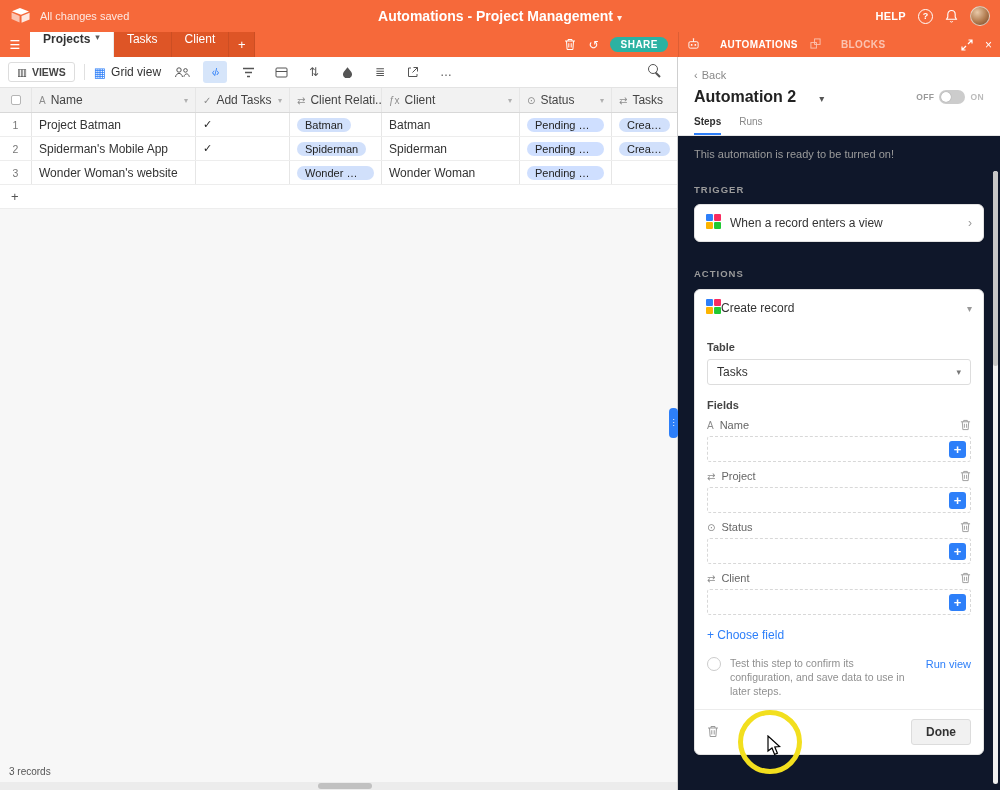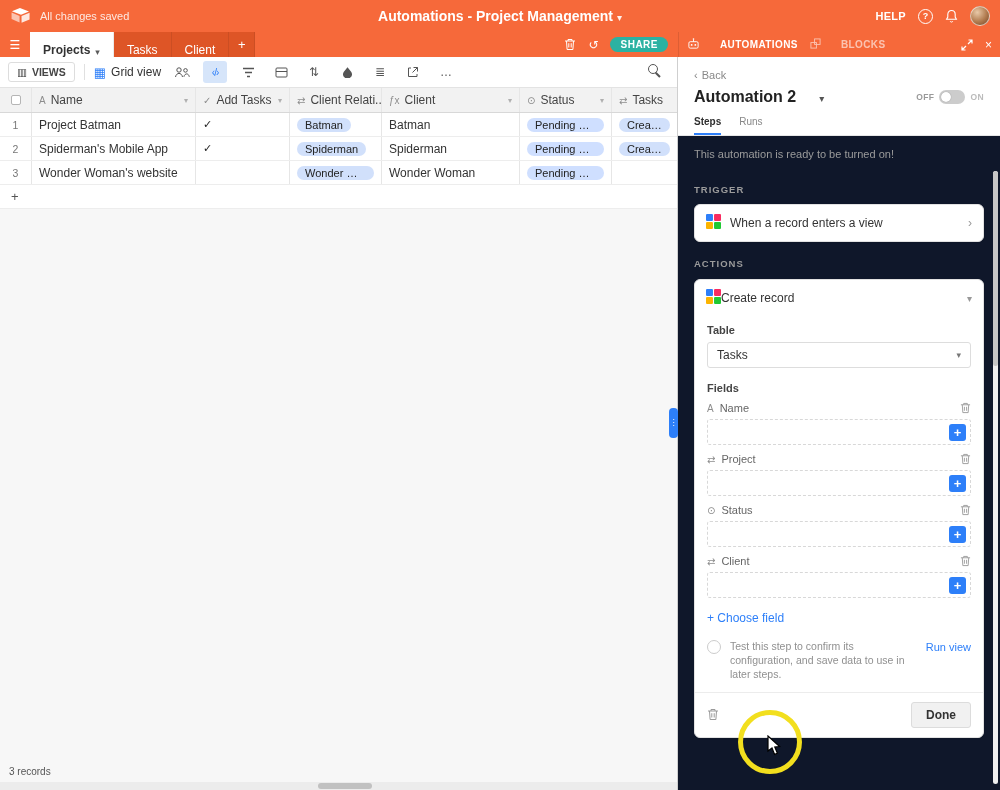--- a/index.html
+++ b/index.html
@@ -15,21 +15,21 @@
 .tb-right{margin-left:auto;display:flex;align-items:center;gap:12px;z-index:2}
 .help-label{font-size:11px;font-weight:bold;letter-spacing:.3px}
 .qcircle{width:15px;height:15px;border:1.4px solid #fff;border-radius:50%;display:flex;align-items:center;justify-content:center;font-size:9px;font-weight:bold}
 .avatar{width:20px;height:20px;border-radius:50%;background:radial-gradient(circle at 35% 30%,#e8c9a8 0%,#b07a4e 55%,#6e4326 100%);border:1px solid rgba(255,255,255,.6)}
 
 
 .tabbar{height:25px;background:#f6693a;display:flex;align-items:stretch;flex:0 0 auto}
 .tab-left{width:678px;display:flex;align-items:stretch}
 .ham{width:30px;display:flex;align-items:center;justify-content:center;color:#fff;font-size:12px}
 .tabs{display:flex;align-items:stretch}
-.tab{padding:0 13px;display:flex;align-items:flex-end;gap:5px;background:#de5526;color:#fff;font-size:12px;border-right:1px solid rgba(0,0,0,.08);cursor:default}
+.tab{padding:0 13px;display:flex;align-items:flex-start;gap:5px;background:#de5526;color:#fff;font-size:12px;border-right:1px solid rgba(0,0,0,.08);cursor:default}
 .tab.active{background:#fff;color:#333;font-weight:bold}
 .tab .tcaret{font-size:9px;opacity:.8}
 .tab-add{width:26px;display:flex;align-items:center;justify-content:center;background:#de5526;color:#fff;font-size:13px;border-right:1px solid rgba(0,0,0,.08)}
 .tab-tools{margin-left:auto;display:flex;align-items:center;gap:12px;padding-right:10px;color:#fff}
 .share-btn{background:#2bb2a2;border-radius:10px;padding:2px 10px;font-size:10px;font-weight:bold;letter-spacing:.5px;color:#fff}
 .panel-topstrip{flex:1;display:flex;align-items:center;color:#fff;padding:0 8px;gap:12px;border-left:1px solid rgba(0,0,0,.1)}
 .pt-label{font-size:10px;font-weight:bold;letter-spacing:.4px;display:flex;gap:20px;align-items:center}
 .pt-blocks{opacity:.6}
 .pt-right{margin-left:auto;display:flex;gap:12px;align-items:center}
 .icon-btn{display:flex;align-items:center;justify-content:center;color:#fff}
@@ -89,26 +89,26 @@
 .toggle-on{color:#bbb}
 .ptabs{display:flex;gap:18px;padding:10px 16px 0;border-bottom:1px solid #e6e6e6}
 .ptab{padding-bottom:6px;font-size:10px;color:#888}
 .ptab.active{color:#2f2f2f;font-weight:bold;border-bottom:2px solid #2d7ff9}
 .pbody{flex:1;background:#0f172a;padding:0 16px;position:relative;overflow:hidden;display:flex;flex-direction:column}
 .ready{padding:12px 0 4px;color:#9b9b9b;font-size:11px}
 .seclabel{margin-top:20px;color:#9b9b9b;font-size:9.5px;letter-spacing:1px;font-weight:bold}
 .trigger-card{margin-top:9px;background:#fff;border:1px solid #e2e2e2;border-radius:6px;height:38px;display:flex;align-items:center;padding:0 11px;gap:9px;box-shadow:0 1px 2px rgba(0,0,0,.05)}
 .card-title{font-size:12px;color:#333}
 .chev-r{margin-left:auto;color:#999;font-size:12px}
-.seclabel.actions{margin-top:16px}
+.seclabel.actions{margin-top:26px}
 .action-card{margin-top:10px;background:#fff;border:1px solid #e2e2e2;border-radius:6px;box-shadow:0 1px 2px rgba(0,0,0,.05);display:flex;flex-direction:column}
 .ac-head{height:36px;display:flex;align-items:center;padding:0 11px}
 .chev-d{margin-left:auto;color:#999;font-size:10px}
 .ac-body{padding:0 12px}
-.flabel{font-size:11px;color:#444;margin-top:8px;font-weight:bold}
+.flabel{font-size:11px;color:#444;margin-top:15px;font-weight:bold}
 .select{height:26px;border:1px solid #ddd;border-radius:3px;display:flex;align-items:center;padding:0 9px;font-size:12px;background:#fff;margin-top:6px;color:#333}
 .sel-caret{margin-left:auto;color:#777;font-size:9px}
 .flabel.fields{margin-top:14px}
 .fgroup{margin-top:8px}
 .frow{display:flex;align-items:center;gap:6px;color:#666;font-size:11px}
 .f-icon{color:#8d8d8d;font-size:10px}
 .trash{margin-left:auto;color:#9a9a9a;display:flex;align-items:center}
 .finput{margin-top:5px;height:26px;border:1px dashed #d8d8d8;border-radius:3px;display:flex;align-items:center;justify-content:flex-end;padding:0 4px;background:#fff}
 .plusbtn{width:17px;height:17px;background:#2d7ff9;color:#fff;border-radius:3px;display:flex;align-items:center;justify-content:center;font-size:13px;font-weight:bold;line-height:1}
 .choose{color:#2d7ff9;font-size:12px;margin:13px 0 3px}

